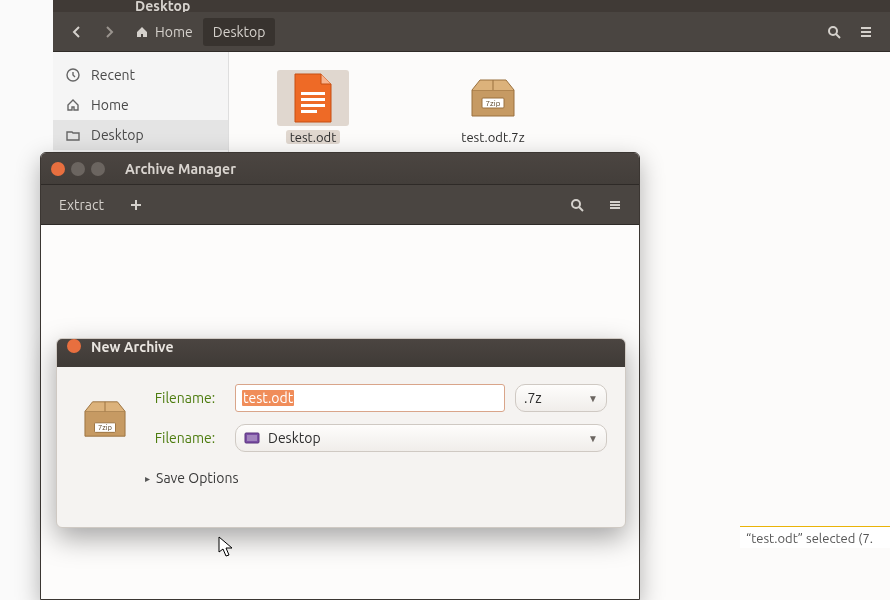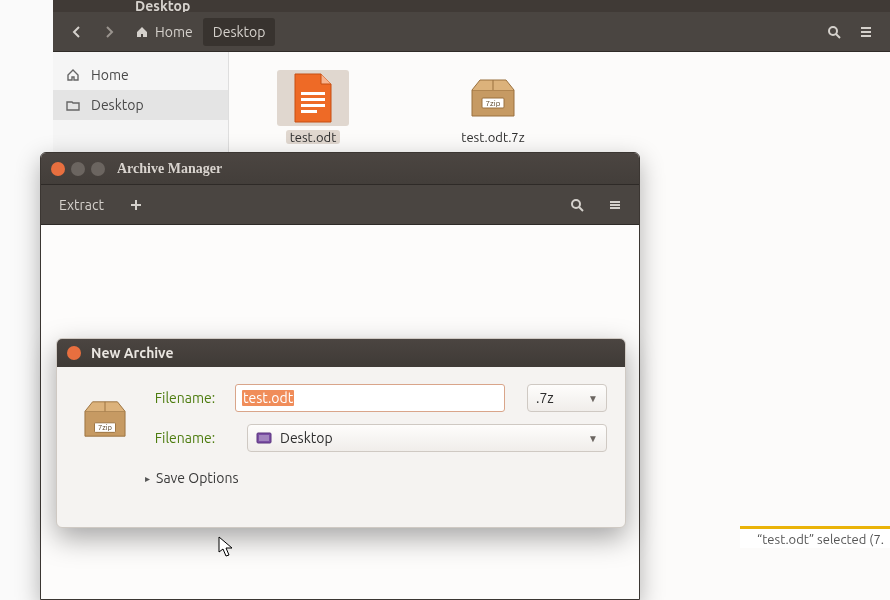--- a/index.html
+++ b/index.html
@@ -33,22 +33,22 @@
     position:absolute; left:229px; top:52px; right:0; bottom:0; background:#fcfbfa;
   }
   .file-grid { display:flex; gap:60px; padding:14px 24px; }
   .file-item { width:120px; display:flex; flex-direction:column; align-items:center; gap:4px; padding:4px; border-radius:3px;}
   .file-item.selected .file-icon-wrap{ background:#e0d7cf; border-radius:3px;}
   .file-item.selected .file-label{ background:#e0d7cf; border-radius:3px; padding:0 4px;}
   .file-icon-wrap{ width:72px; height:56px; display:flex; align-items:center; justify-content:center; padding:2px;}
   .file-label{ font-size:13px; padding:0 4px;}
 
   .statusbar {
-    position:absolute; right:0; bottom:52px; height:22px; background:#fff; border-top:3px solid #eab308;
-    display:flex; align-items:center; justify-content:flex-end; padding:0 6px; color:#555; font-size:13px;
+    position:absolute; right:0; bottom:52px; height:22px; background:#fff; border-top:1px solid #eab308;
+    display:flex; align-items:center; justify-content:flex-start; padding:0 6px; color:#555; font-size:13px;
     min-width:150px;
   }
 
   
   .am-window {
     position:absolute; left:40px; top:152px; width:600px; height:448px;
     background:#f6f4f2; border:1px solid #3b3632; border-radius:6px 6px 0 0; box-shadow:0 8px 24px rgba(0,0,0,.3);
     overflow:hidden;
   }
   .am-titlebar {
@@ -63,32 +63,32 @@
   }
   .am-toolbar .spacer{flex:1;}
 
   
   .dlg {
     position:absolute; left:56px; top:338px; width:570px; height:190px;
     background:#f5f3f1; border:1px solid #cfc9c3; border-radius:6px; box-shadow:0 10px 28px rgba(0,0,0,.35);
     overflow:hidden; z-index:10;
   }
   .dlg-titlebar{
-    height:28px; background:linear-gradient(#4b4541,#3f3a36); display:flex; align-items:center; gap:10px; padding:0 10px; color:#e9e5e0; font-weight:600; font-size:14px;
+    height:28px; background:linear-gradient(#4b4541,#3f3a36); display:flex; align-items:flex-start; gap:10px; padding:0 10px; color:#e9e5e0; font-weight:600; font-size:14px;
   }
   .dlg-body{ padding:14px 18px 10px 18px; display:grid; grid-template-columns:60px 80px 1fr 92px; grid-auto-rows:34px; column-gap:10px; row-gap:6px; align-items:center;}
   .dlg-icon-cell{ grid-row:1 / span 2; display:flex; align-items:flex-start; justify-content:center; padding-top:2px;}
   label.dlg-label{ text-align:center; color:#4d7c0f; }
   .text-input{
     height:28px; border:1px solid #d9a58a; background:#fff; border-radius:3px; padding:0 6px; font-size:14px; outline:none;
   }
   .text-input .sel{ background:#f08d5a; color:#fff; padding:0 1px; border-radius:1px;}
   .combo{
-    height:28px; border:1px solid #cfc9c3; background:linear-gradient(#fefdfc,#f0edea); border-radius:4px;
-    display:flex; align-items:center; justify-content:space-between; padding:0 8px; gap:6px;margin-left:12px;
+    height:28px; border:1px solid #cfc9c3; background:linear-gradient(#fefdfc,#f0edea); border-radius:10px;
+    display:flex; align-items:center; justify-content:space-between; padding:0 8px; gap:6px;
   }
   .combo.loc{ grid-column:3 / span 2;}
   .combo .arrow{ color:#6b6560; font-size:10px;}
   .disclosure{ grid-column:2 / span 3; display:flex; align-items:center; gap:6px; color:#3a3a3a;}
   .disclosure .tri{ font-size:10px; color:#555;}
   .btn-row{ grid-column:1 / -1; display:flex; justify-content:flex-end; gap:12px; padding-top:2px;}
   .btn{
     min-width:76px; height:28px; border:1px solid #c8c2bc; background:linear-gradient(#fdfcfa,#efece8); border-radius:3px;
     display:flex; align-items:center; justify-content:center; font-size:14px; color:#333;
   }
@@ -138,20 +138,29 @@
       </svg>
   </div>
   <div class="tb-btn">
     <svg width="14" height="14" viewBox="0 0 14 14">
         <path d="M2 3h10M2 7h10M2 11h10" stroke="#d5d1cc" stroke-width="2"></path>
       </svg>
   </div>
 </div>
 
 <div class="fm-sidebar">
+  <div class="side-item">
+    <span class="side-icon">
+      <svg width="14" height="14" viewBox="0 0 14 14">
+          <circle cx="7" cy="7" r="6" stroke="#666" stroke-width="1.4" fill="none"></circle>
+          <path d="M7 4v3l2 2" stroke="#666" stroke-width="1.4" fill="none"></path>
+        </svg>
+    </span>
+    <span>Recent</span>
+  </div>
   <div class="side-item">
     <span class="side-icon">
       <svg width="14" height="14" viewBox="0 0 14 14">
           <path d="M2 7 7 2l5 5v5H8V9H6v3H2z" fill="none" stroke="#666" stroke-width="1.4"></path>
         </svg>
     </span>
     <span>Home</span>
   </div>
   <div class="side-item selected">
     <span class="side-icon">
@@ -195,21 +204,21 @@
 
 <div class="statusbar">
   <span>“test.odt” selected  (7.</span>
 </div>
 
 <div class="am-window">
   <div class="am-titlebar">
     <span class="win-btn close"></span>
     <span class="win-btn"></span>
     <span class="win-btn"></span>
-    <span style="margin-left:6px;font-family:Liberation Serif, serif;">Archive Manager</span>
+    <span style="margin-left:14px;">Archive Manager</span>
   </div>
   <div class="am-toolbar">
     <div style="padding:4px 6px; border-radius:3px;">
       <span>Extract</span>
     </div>
     <div style="width:24px;height:24px;display:flex;align-items:center;justify-content:center;">
       <span>
         <svg width="14" height="14" viewBox="0 0 14 14">
             <path d="M7 2v10M2 7h10" stroke="#d5d1cc" stroke-width="2"></path>
           </svg>

